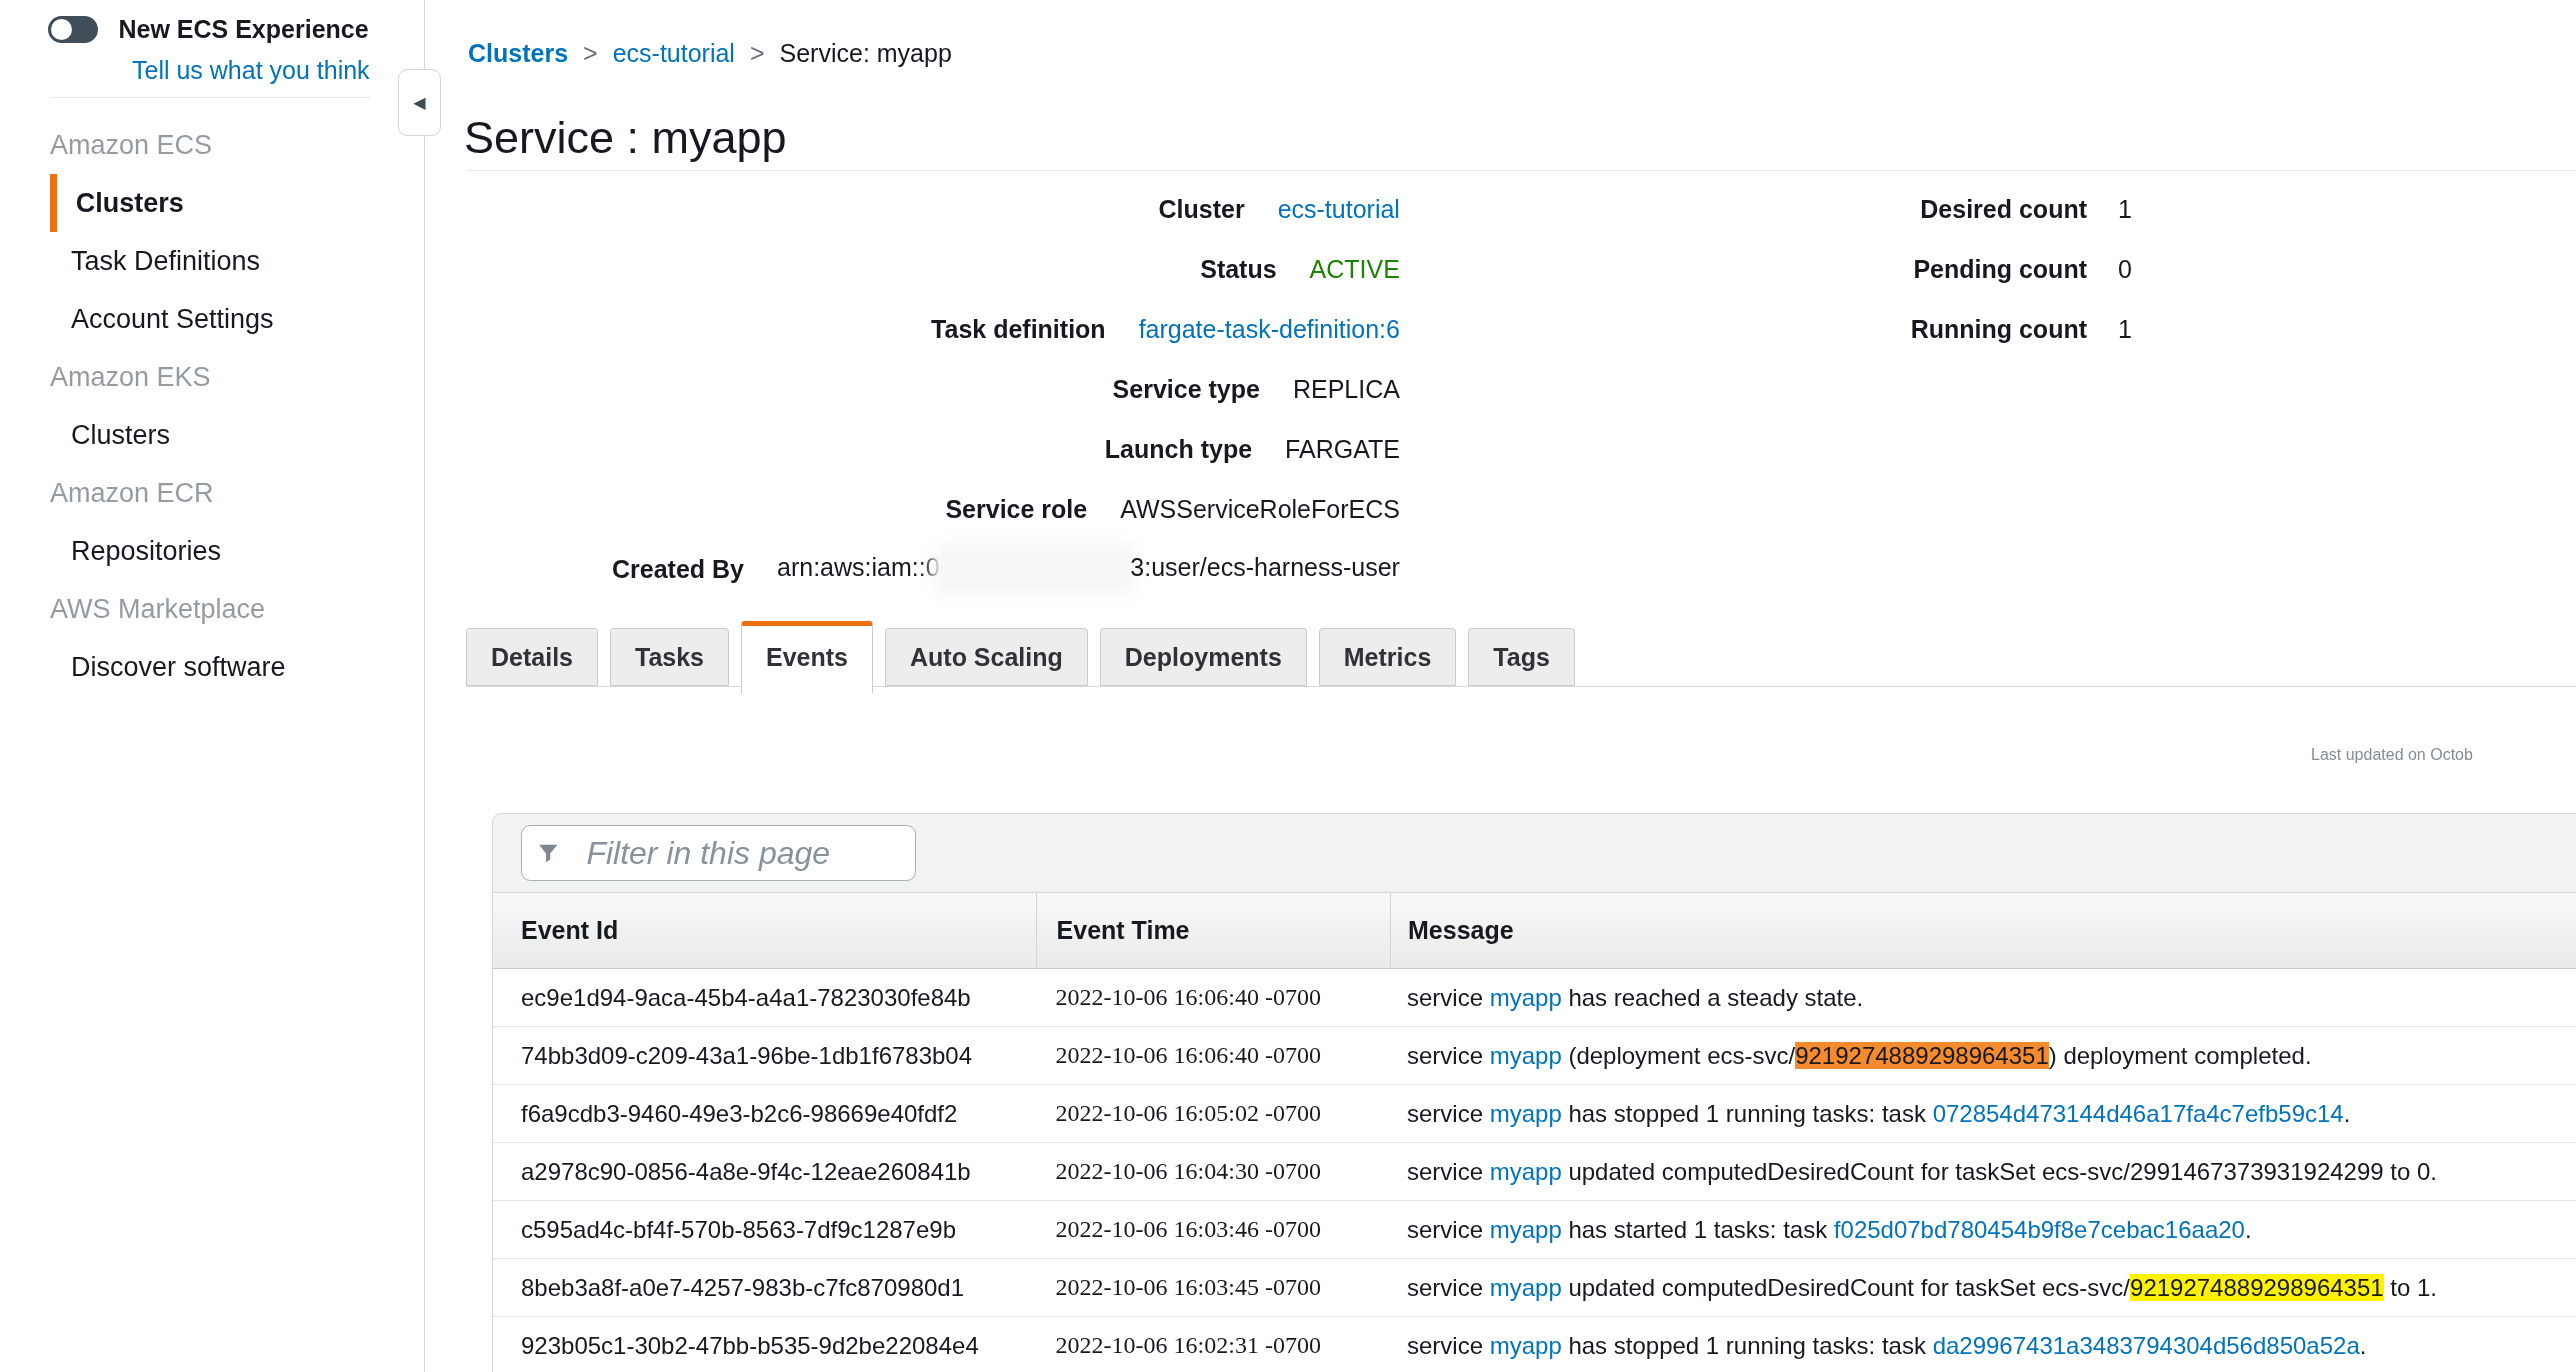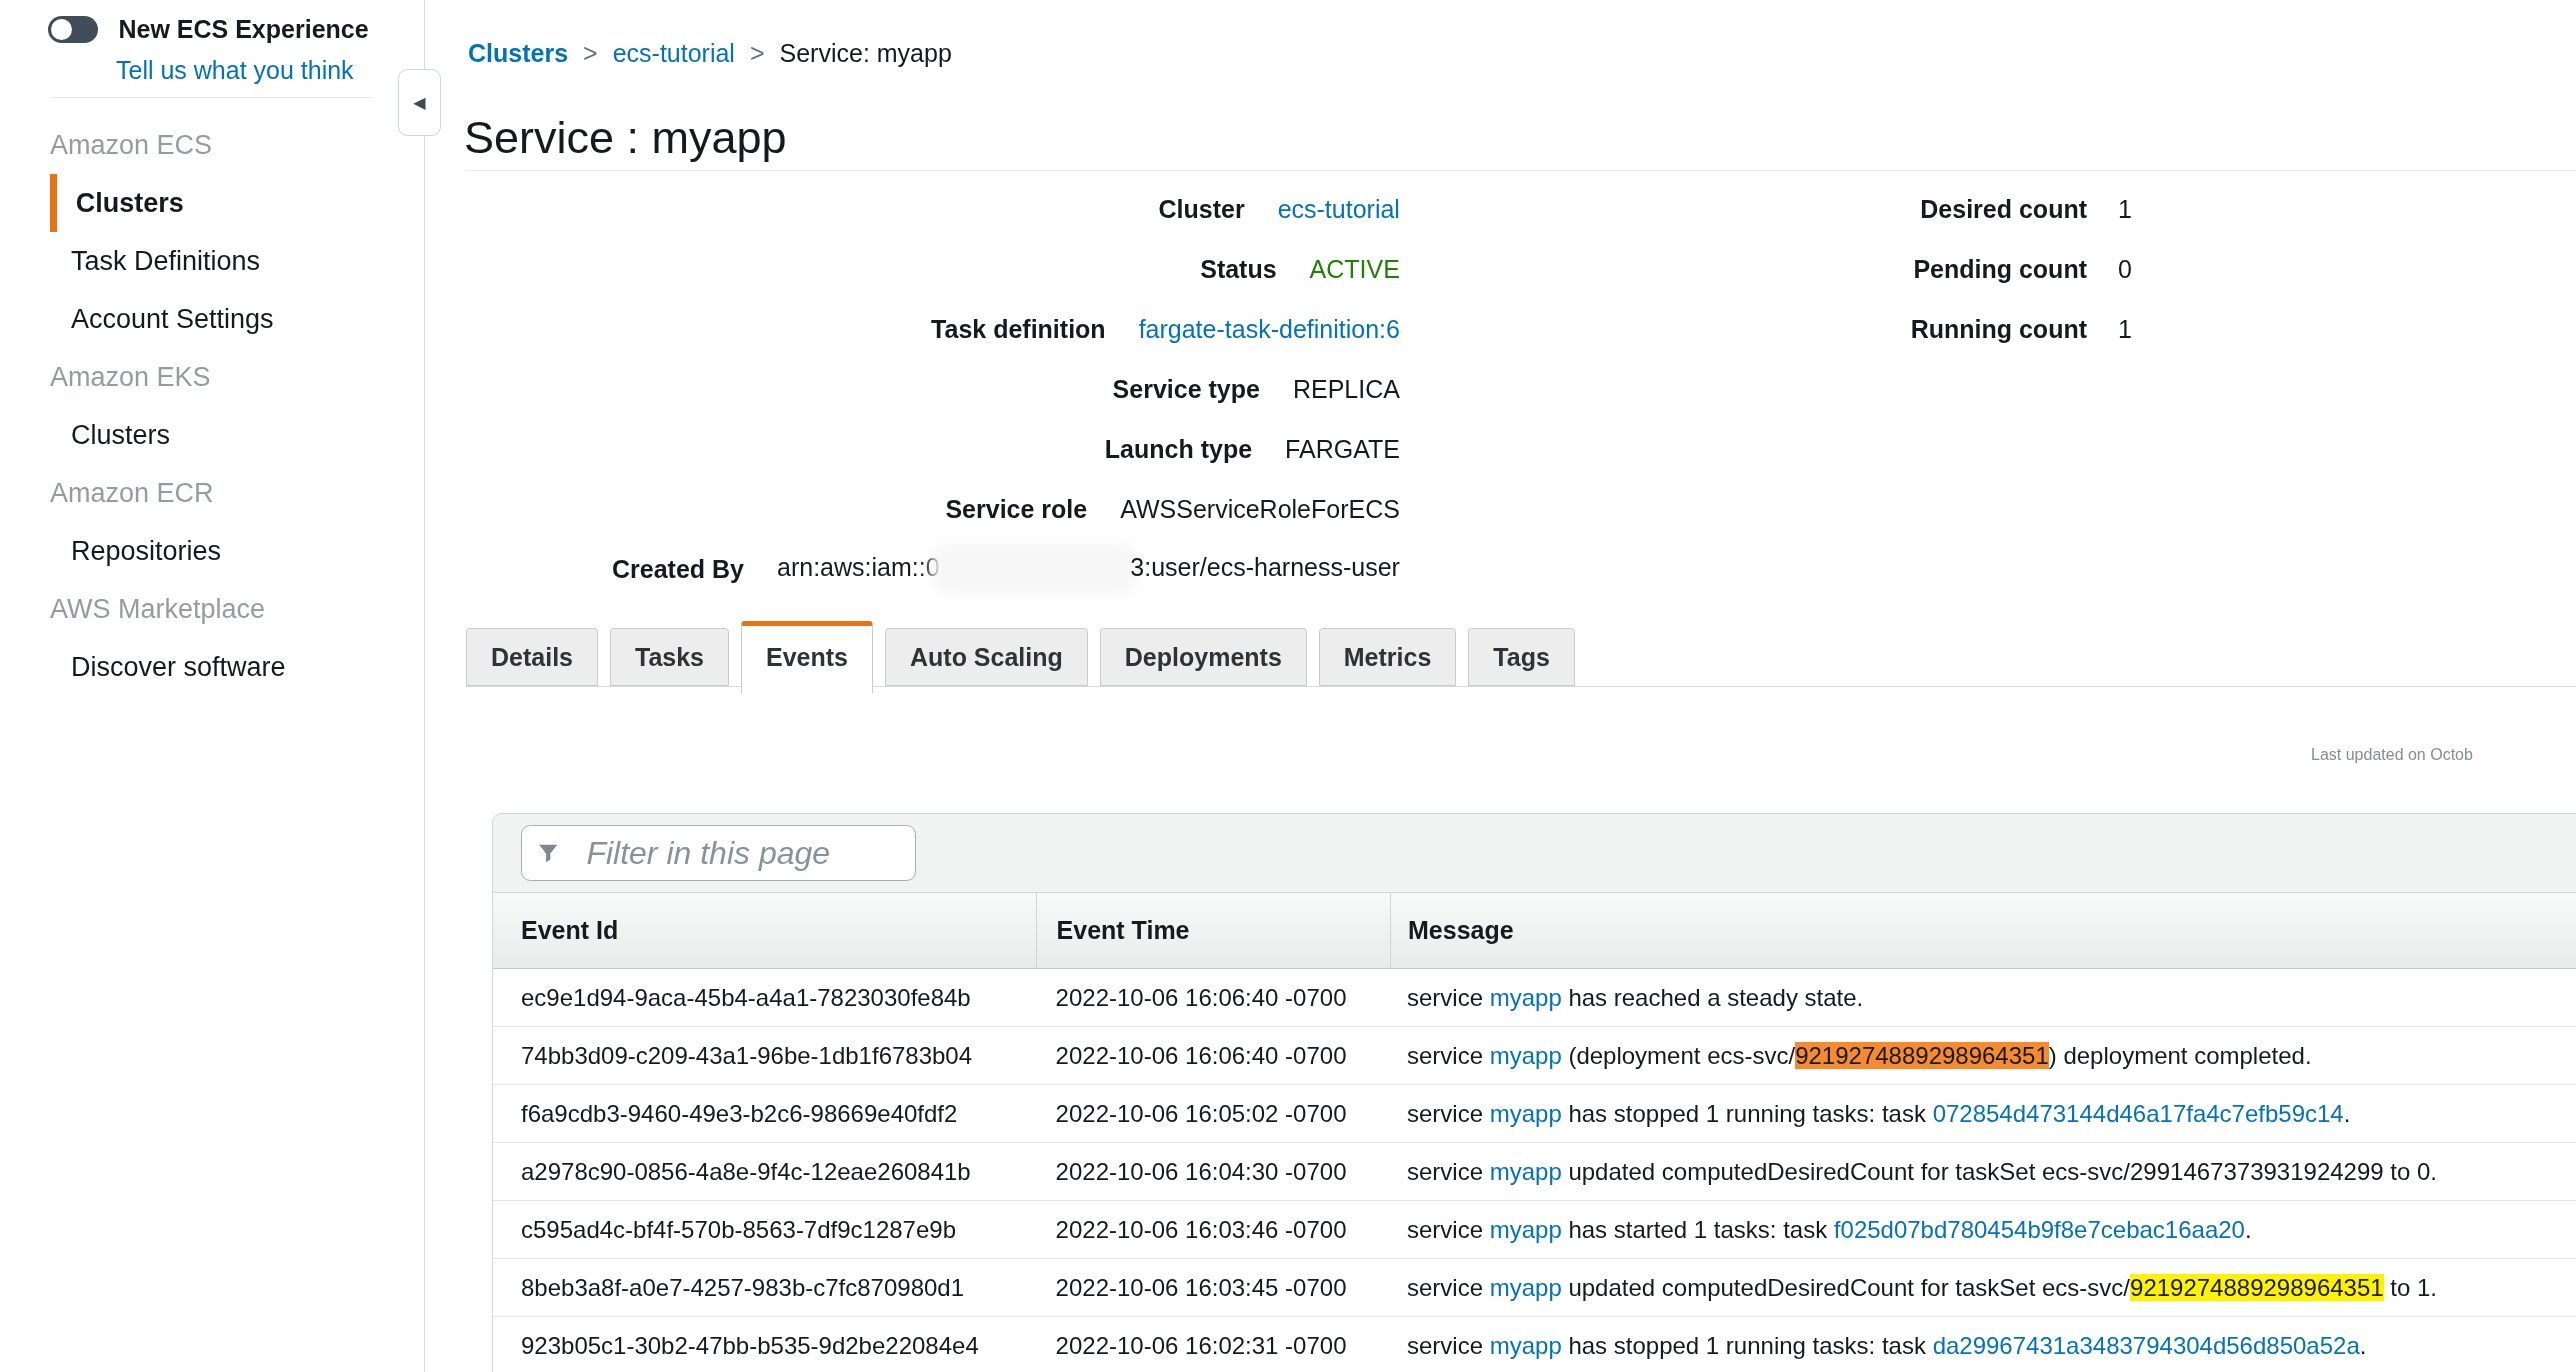--- a/index.html
+++ b/index.html
@@ -7,21 +7,21 @@
     width:2576px;height:1373px;position:relative;overflow:hidden;
     background:#ffffff;color:#16191f;
     font-family:"Liberation Sans", sans-serif;
   }
   
   .sidebar{position:absolute;left:0;top:0;width:425px;height:1373px;background:#fff;border-right:1.9px solid #d5dbdb;box-sizing:border-box;}
   .toggle-row{position:absolute;left:48px;top:15px;display:flex;align-items:center;}
   .toggle{width:50px;height:27px;border-radius:14px;background:#414d59;position:relative;display:inline-block;cursor:pointer;}
   .knob{position:absolute;left:2.8px;top:2.8px;width:21.5px;height:21.5px;background:#fff;border-radius:50%;}
   .toggle-label{margin-left:20.5px;font-size:25px;font-weight:700;white-space:nowrap;}
-  .feedback{position:absolute;left:116px;top:56px;font-size:25px;color:#0073bb;text-decoration:none;cursor:pointer;white-space:nowrap;}
+  .feedback{position:absolute;left:132px;top:56px;font-size:25px;color:#0073bb;text-decoration:none;cursor:pointer;white-space:nowrap;}
   .side-divider{position:absolute;left:50px;top:97px;width:321px;border-top:1.9px solid #e4e7e7;}
   .side-nav{position:absolute;left:0;top:116px;right:1.9px;}
   .nav-header{height:58px;line-height:58px;padding-left:50px;font-size:27px;color:#949ba1;white-space:nowrap;}
   .nav-item{height:58px;line-height:58px;padding-left:71px;font-size:27px;color:#16191f;cursor:pointer;white-space:nowrap;display:flex;align-items:center;}
   .nav-item.active{margin-left:50px;padding-left:18.7px;border-left:7.5px solid #ec7211;font-weight:700;}
   .ext-icon{display:inline-block;margin-left:13px;line-height:0;}
   .collapse-btn{position:absolute;left:398px;top:69px;width:43px;height:67px;background:#fff;border:1.9px solid #cfd6d6;border-radius:9.3px;z-index:6;display:flex;align-items:center;justify-content:center;cursor:pointer;box-sizing:border-box;}
   .collapse-btn span{font-size:16px;color:#3f4b53;}
   
   .breadcrumb{position:absolute;left:468px;top:39px;font-size:25px;display:flex;align-items:center;white-space:nowrap;}
@@ -57,21 +57,21 @@
   .thead{display:grid;grid-template-columns:543px 354px 1fr;height:75px;background:linear-gradient(180deg,#f8f9f9,#e9ebeb);border-top:1.9px solid #d4d8d8;border-bottom:1.9px solid #c3c8c8;font-size:25px;font-weight:700;color:#16191f;}
   .th{display:flex;align-items:center;height:100%;box-sizing:border-box;white-space:nowrap;}
   .th.c0{padding-left:28px;}
   .th.c1{padding-left:19.6px;border-left:1.9px solid #d2d5d5;}
   .th.c2{padding-left:17px;border-left:1.9px solid #d2d5d5;}
   .tbody{background:#fff;}
   .erow{display:grid;grid-template-columns:543px 354px 1fr;height:57px;align-items:center;font-size:24px;background:#fff;white-space:nowrap;}
   .erow + .erow{border-top:1.9px solid #e3e6e6;}
   .cell{overflow:hidden;}
   .cell.c0{padding-left:28px;}
-  .cell.c1{padding-left:19.6px;}
+  .cell.c1{padding-left:19.6px;font-family:Liberation Serif, serif;}
   .cell.c2{padding-left:17px;}
   .mlink{color:#0073bb;cursor:pointer;}
   .hl-a{background:#f68b2e;}
   .hl-y{background:#fff200;}
 </style>
 </head>
 <body>
 
 <div class="sidebar">
   <div class="toggle-row">

